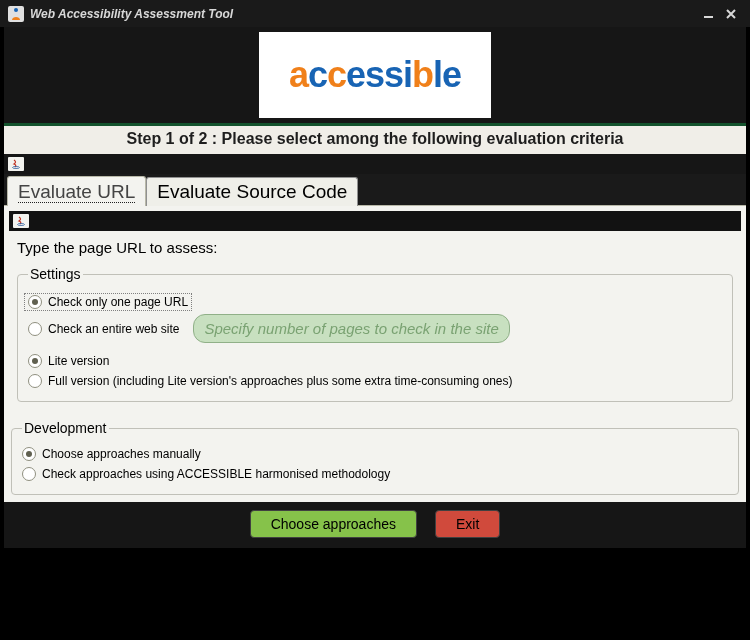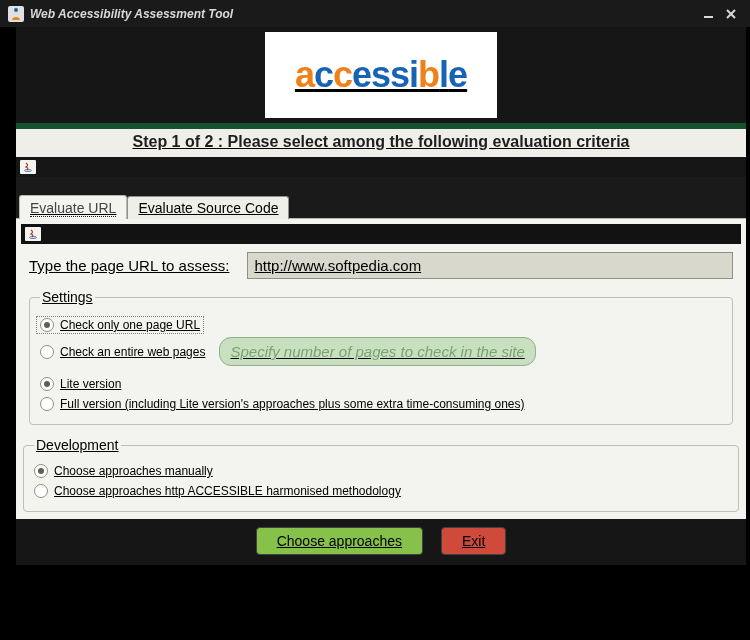--- a/index.html
+++ b/index.html
@@ -32,22 +32,21 @@
   .titlebar .title { font-weight: bold; font-size: 12px; }
   .titlebar .spacer { flex: 1; }
   .titlebar .winbtn {
     width: 22px; height: 18px;
     color: #d8d8d8;
     display: flex; align-items: center; justify-content: center;
     font-size: 13px;
     cursor: default;
   }
   .content {
-    padding: 0 4px 4px 16px;
-    text-decoration: underline;
+    padding: 0 4px 4px 4px;
   }
   
   .logo-wrap {
     background: #161616;
     display: flex;
     justify-content: center;
     padding: 5px 0;
   }
   .logo {
     background: #fff;
@@ -71,21 +70,21 @@
     margin-top: 2px;
   }
   
   .step-bar {
     background: #f0eee8;
     text-align: center;
     padding: 4px 0 6px;
     font-size: 16px;
     font-weight: bold;
     color: #1e1e1e;
-    border-top: 6px solid #14532d;
+    border-top: 3px solid #14532d;
   }
   
   .java-strip {
     background: #161616;
     padding: 3px 4px;
   }
   .java-icon {
     width: 16px; height: 14px;
     background: #f3f3ef;
     display: flex; align-items: center; justify-content: center;
@@ -97,26 +96,25 @@
     padding-top: 2px;
     display: flex;
     gap: 0;
     padding-left: 3px;
   }
   .tab {
     background: #efefe9;
     border: 1px solid #909090;
     border-bottom: none;
     padding: 3px 10px;
-    font-size: 14px;
+    font-size: 19px;
     position: relative;
     top: 1px;
     cursor: default;
     border-radius: 3px 3px 0 0;
-    margin-top: 16px;
   }
   .tab.active {
     background: #f3f3ef;
     border-color: #b8b8a8;
     top: 0;
     padding-top: 4px;
     margin-bottom: -1px;
     color: #444;
   }
   .tab.active span { border-bottom: 1px dotted #202020; }
@@ -146,20 +144,21 @@
     border: 1px solid #909080;
     padding: 4px 6px;
     font-size: 15px;
     font-family: inherit;
   }
   
   fieldset {
     border: 1px solid #c0c0b8;
     border-radius: 4px;
     padding: 8px 10px 10px;
+    margin-bottom: 6px;
   }
   legend {
     font-size: 14px;
     padding: 0 2px;
   }
   .radio-row {
     display: flex;
     align-items: center;
     gap: 6px;
     padding: 3px 0;
@@ -279,37 +278,36 @@
         <svg viewBox="0 0 10 10">
             <path d="M3 1 Q6 3 3 5 Q6 6 4 8" stroke="#c03020" fill="none" stroke-width="1.2"></path>
             <ellipse cx="5" cy="8.5" rx="3.5" ry="1" fill="none" stroke="#3060a0" stroke-width="0.8"></ellipse>
           </svg>
       </div>
     </div>
 
     <div class="inner-panel">
       <div class="url-row">
         <label>Type the page URL to assess:</label>
-        <input class="url-input" type="text" value="http://www.softpedia.com" style="">
       </div>
 
       <fieldset>
         <legend>Settings</legend>
 
         <div class="radio-row">
           <span class="radio-focus">
             <span class="radio checked"></span>
             <span>Check only one page URL</span>
           </span>
         </div>
 
         <div class="scope-pages-row">
           <span class="radio-row" style="gap:6px">
             <span class="radio"></span>
-            <span>Check an entire web pages</span>
+            <span>Check an entire web site</span>
           </span>
           <span class="disabled-box">Specify number of pages to check in the site</span>
         </div>
 
         <div class="settings-gap"></div>
 
         <div class="radio-row">
           <span class="radio checked"></span>
           <span>Lite version</span>
         </div>
@@ -321,21 +319,21 @@
     </div>
 
     <fieldset style="margin:4px 2px 2px">
       <legend>Development</legend>
       <div class="radio-row">
         <span class="radio checked"></span>
         <span>Choose approaches manually</span>
       </div>
       <div class="radio-row">
         <span class="radio"></span>
-        <span>Choose approaches http ACCESSIBLE harmonised methodology</span>
+        <span>Check approaches using ACCESSIBLE harmonised methodology</span>
       </div>
     </fieldset>
   </div>
 
   <div class="btn-bar">
     <div class="btn btn-green">Choose approaches</div>
     <div class="btn btn-red">Exit</div>
   </div>
 </div>
 

